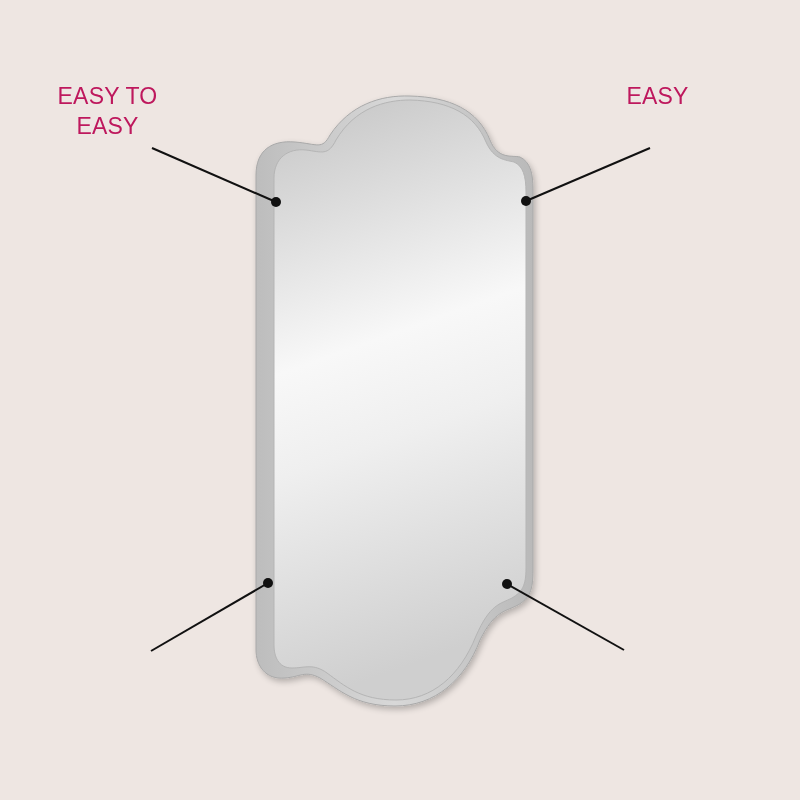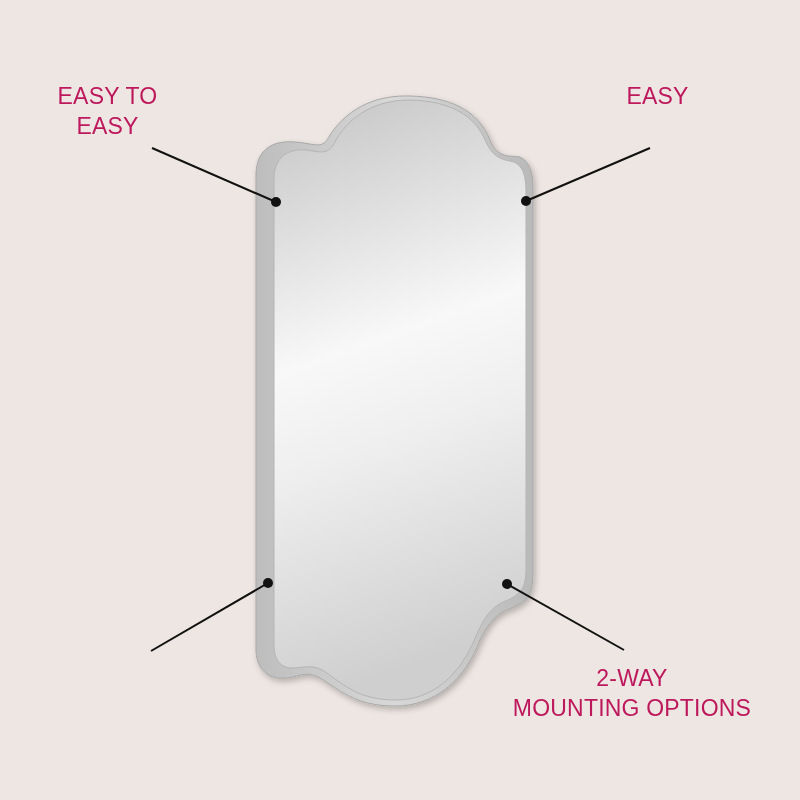--- a/index.html
+++ b/index.html
@@ -99,17 +99,13 @@
     <circle cx="507" cy="584" r="5" fill="#111"></circle>
   </svg>
 
   <div class="label" id="lbl-tl">
     <span>EASY TO</span>
     <span>EASY</span>
   </div>
   <div class="label" id="lbl-tr">
     <span>EASY</span>
   </div>
-  <div class="label" id="lbl-br">
-    <span>2-WAY</span>
-    <span>MOUNTING OPTIONS</span>
-  </div>
 </div>
 
 </body></html>

